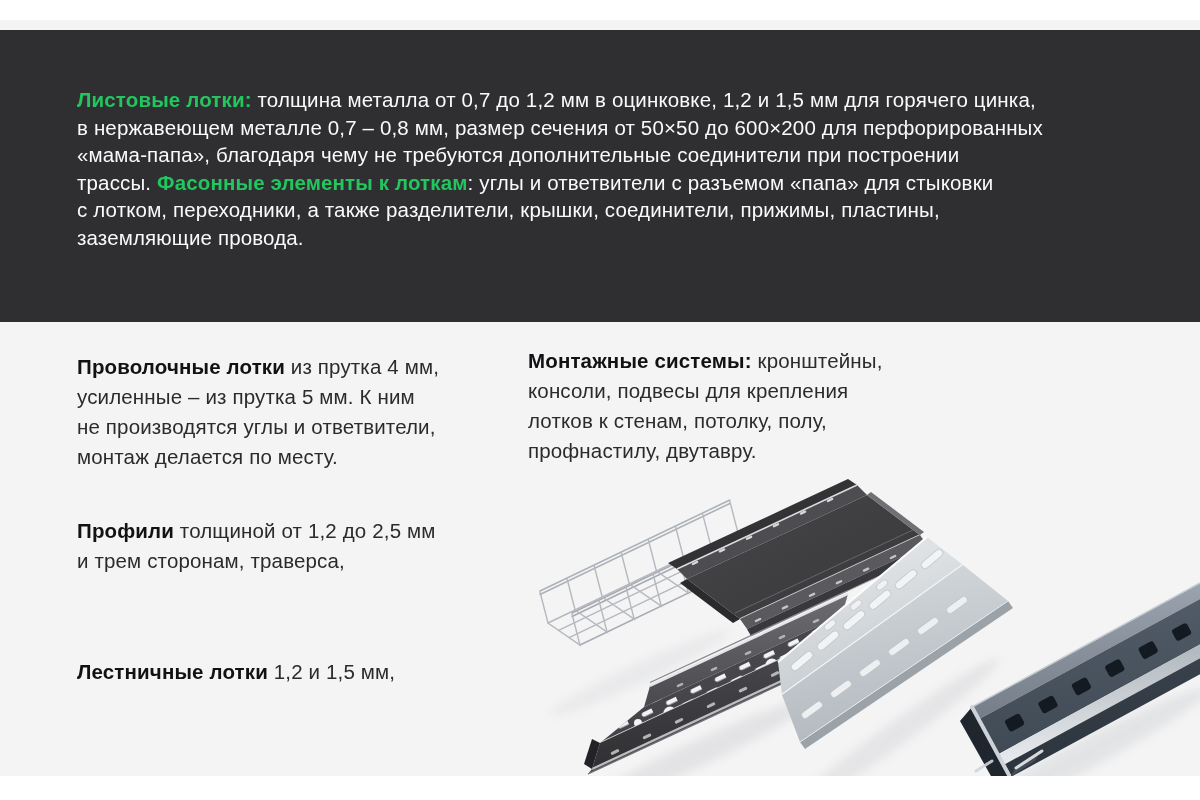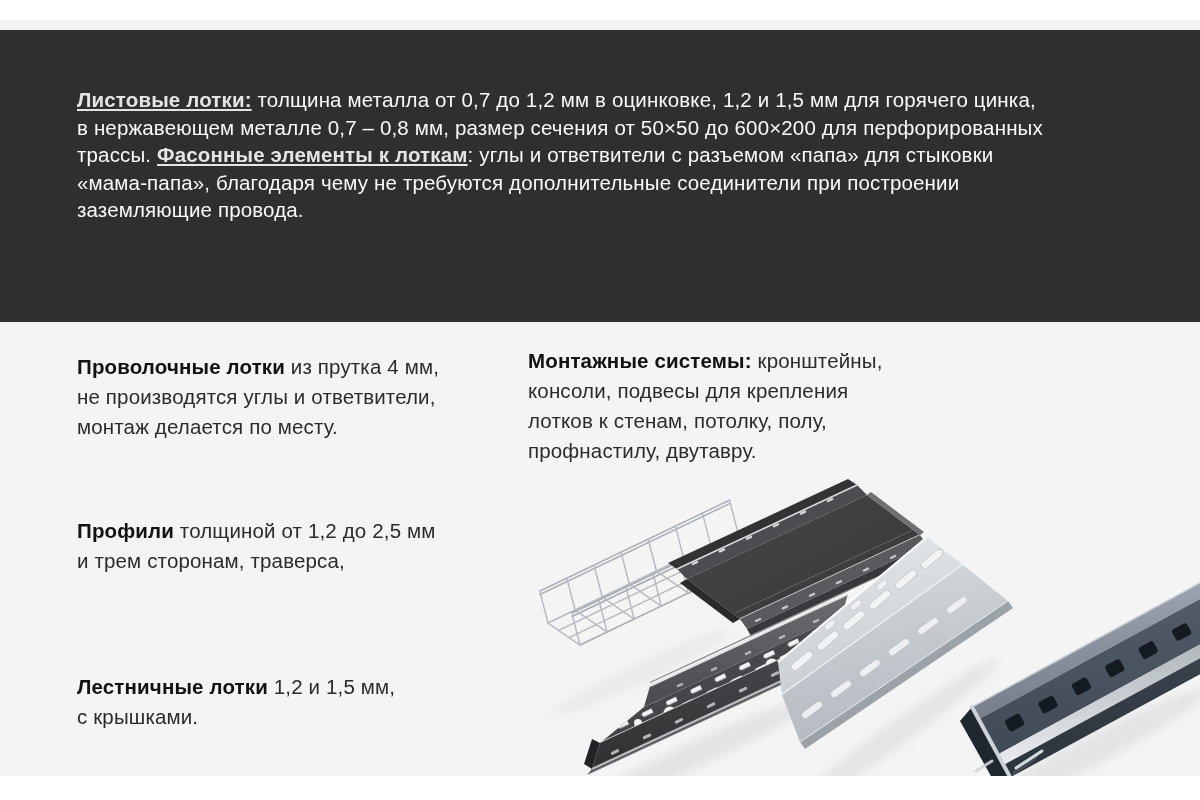--- a/index.html
+++ b/index.html
@@ -23,57 +23,58 @@
   .features{
     left:0;top:322px;width:1200px;height:454px;
     background:var(--light-bg,#f4f4f5);
   }
   .block{
     color:var(--body-text,#2b2b2d);
     font-size:20.5px;line-height:30px;letter-spacing:.15px;
   }
   .ln{white-space:pre-wrap;}
   .b{font-weight:700;}
-  .hero-paragraph .b{color:#e5e5e5;text-decoration:underline;}
+  .hero-paragraph .b{color:#22c55e;}
   .block .b{color:#121214;}
   #blockA{left:77px;top:30px;width:430px;}
   #blockB{left:77px;top:194px;width:430px;}
-  #blockC{left:77px;top:350px;width:430px;}
+  #blockC{left:77px;top:335px;width:430px;}
   #blockR{left:528px;top:24px;width:430px;}
   .product-wrap{left:530px;top:133px;width:670px;height:321px;overflow:hidden;}
   svg{display:block;}
 </style>
 </head>
 <body>
 
 <div class="abs strip-light" style="top:20px;height:10px;"></div>
 
 <section class="abs hero">
   <div class="abs hero-paragraph">
       <div class="ln"><span class="b">Листовые лотки:</span><span> толщина металла от 0,7 до 1,2 мм в оцинковке, 1,2 и 1,5 мм для горячего цинка,</span></div>
       <div class="ln"><span>в нержавеющем металле 0,7 – 0,8 мм, размер сечения от 50×50 до 600×200 для перфорированных</span></div>
+      <div class="ln"><span>«мама-папа», благодаря чему не требуются дополнительные соединители при построении</span></div>
       <div class="ln"><span>трассы. </span><span class="b">Фасонные элементы к лоткам</span><span>: углы и ответвители с разъемом «папа» для стыковки</span></div>
-      <div class="ln"><span>«мама-папа», благодаря чему не требуются дополнительные соединители при построении</span></div>
+      <div class="ln"><span>с лотком, переходники, а также разделители, крышки, соединители, прижимы, пластины,</span></div>
       <div class="ln"><span>заземляющие провода.</span></div>
     </div>
 </section>
 
 <section class="abs features">
   <div id="blockA" class="abs block">
       <div class="ln"><span class="b">Проволочные лотки</span><span> из прутка 4 мм,</span></div>
+      <div class="ln"><span>усиленные – из прутка 5 мм. К ним</span></div>
       <div class="ln"><span>не производятся углы и ответвители,</span></div>
       <div class="ln"><span>монтаж делается по месту.</span></div>
     </div>
   <div id="blockB" class="abs block">
       <div class="ln"><span class="b">Профили</span><span> толщиной от 1,2 до 2,5 мм</span></div>
       <div class="ln"><span>и трем сторонам, траверса,</span></div>
     </div>
   <div id="blockC" class="abs block">
       <div class="ln"><span class="b">Лестничные лотки</span><span> 1,2 и 1,5 мм,</span></div>
-      <div class="ln"><span>с крышками.</span></div>
     </div>
   <div id="blockR" class="abs block">
       <div class="ln"><span class="b">Монтажные системы:</span><span> кронштейны,</span></div>
       <div class="ln"><span>консоли, подвесы для крепления</span></div>
       <div class="ln"><span>лотков к стенам, потолку, полу,</span></div>
       <div class="ln"><span>профнастилу, двутавру.</span></div>
     </div>
 
   <div class="abs product-wrap">
     <svg width="670" height="321" viewBox="0 0 670 321" xmlns="http://www.w3.org/2000/svg">

